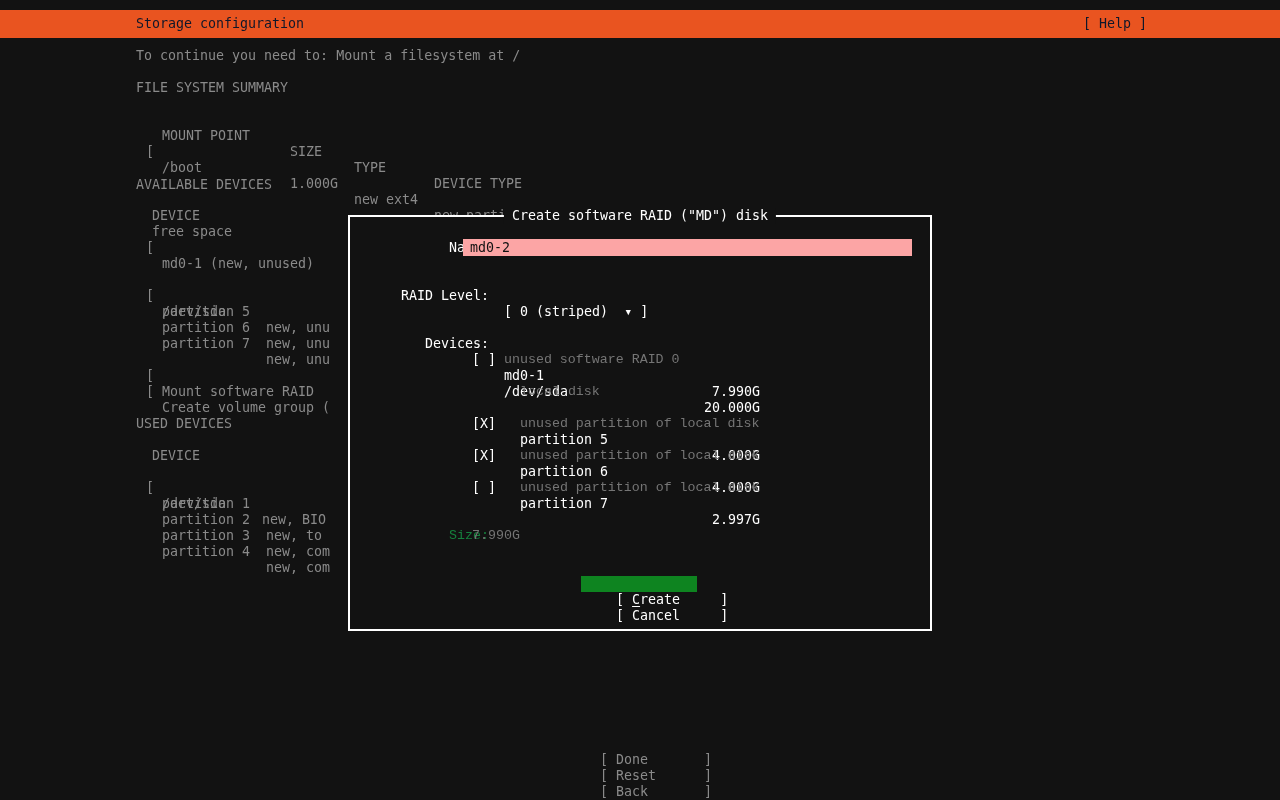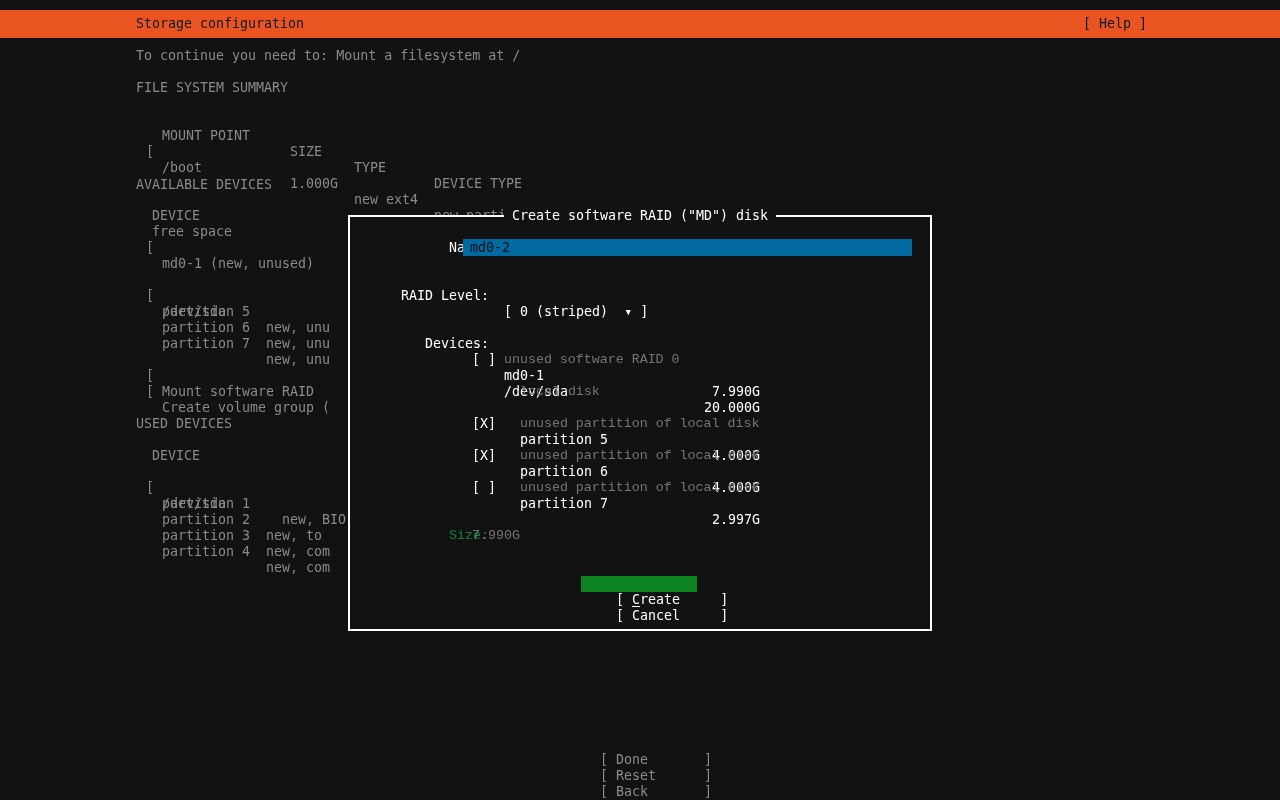--- a/index.html
+++ b/index.html
@@ -32,21 +32,21 @@
     background:#121212; padding:0 8px; height:16px; line-height:16px;
     color:#ffffff; white-space:pre;
   }
   .dlabel {
     position:absolute; left:18px; width:88px; height:16px; line-height:16px;
     text-align:right; color:#ffffff; white-space:pre;margin-left:33px;
   }
   .dlabel.gray { color:#15803d;font-family:Liberation Mono, monospace; }
   .name-input {
     position:absolute; left:113px; top:22px; width:449px; height:17px;
-    background:#0369a1; color:#111111; border:none; outline:none;
+    background:#fca5a5; color:#111111; border:none; outline:none;
     font-family:"DejaVu Sans Mono","Liberation Mono",monospace;
     font-size:13.3px; line-height:17px; padding:0 0 0 7px;
   }
   .drow { position:absolute; height:16px; line-height:16px; white-space:pre; }
   .dsize {
     position:absolute; left:290px; width:120px; height:16px; line-height:16px;
     text-align:right; color:#ffffff; white-space:pre;
   }
   .btn {
     position:absolute; left:231px; width:116px; height:16px; line-height:16px;
@@ -123,21 +123,21 @@
 
 <div class="row dim" style="left:136px;top:416px">USED DEVICES</div>
 <div class="row dim" style="left:152px;top:448px">DEVICE</div>
 
 <div class="row dim" style="left:0;top:464px">
   <span class="abs" style="left:136px">[</span>
   <span class="abs" style="left:152px">/dev/sda</span>
 </div>
 <div class="row dim" style="left:0;top:480px">
   <span class="abs" style="left:152px">partition 1</span>
-  <span class="abs" style="left:272px">new, BIO</span>
+  <span class="abs" style="left:252px">new, BIO</span>
 </div>
 <div class="row dim" style="left:0;top:496px">
   <span class="abs" style="left:152px">partition 2</span>
   <span class="abs" style="left:256px">new, to</span>
 </div>
 <div class="row dim" style="left:0;top:512px">
   <span class="abs" style="left:152px">partition 3</span>
   <span class="abs" style="left:256px">new, com</span>
 </div>
 <div class="row dim" style="left:0;top:528px">

